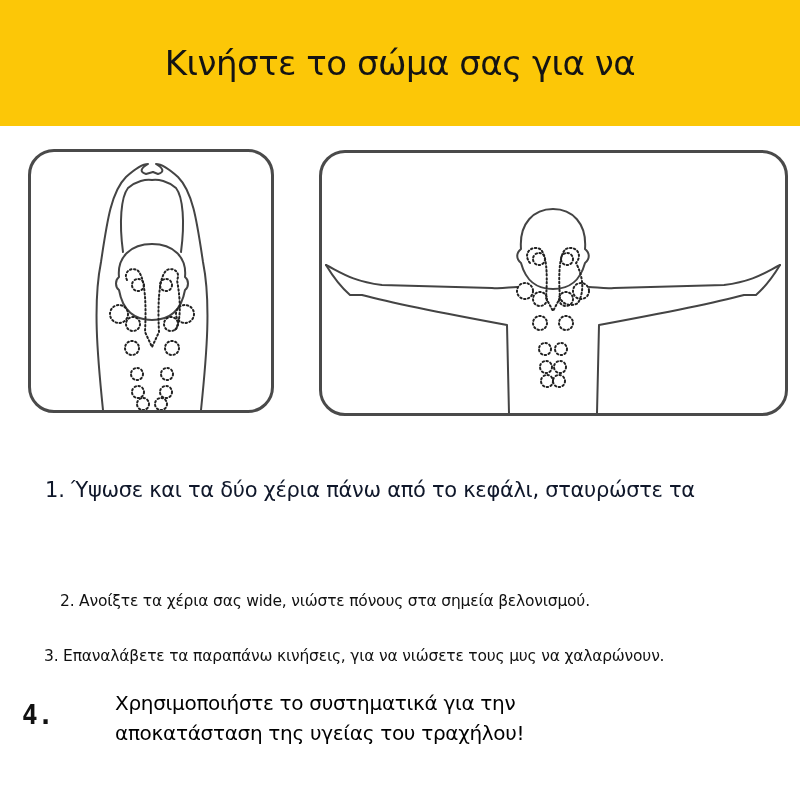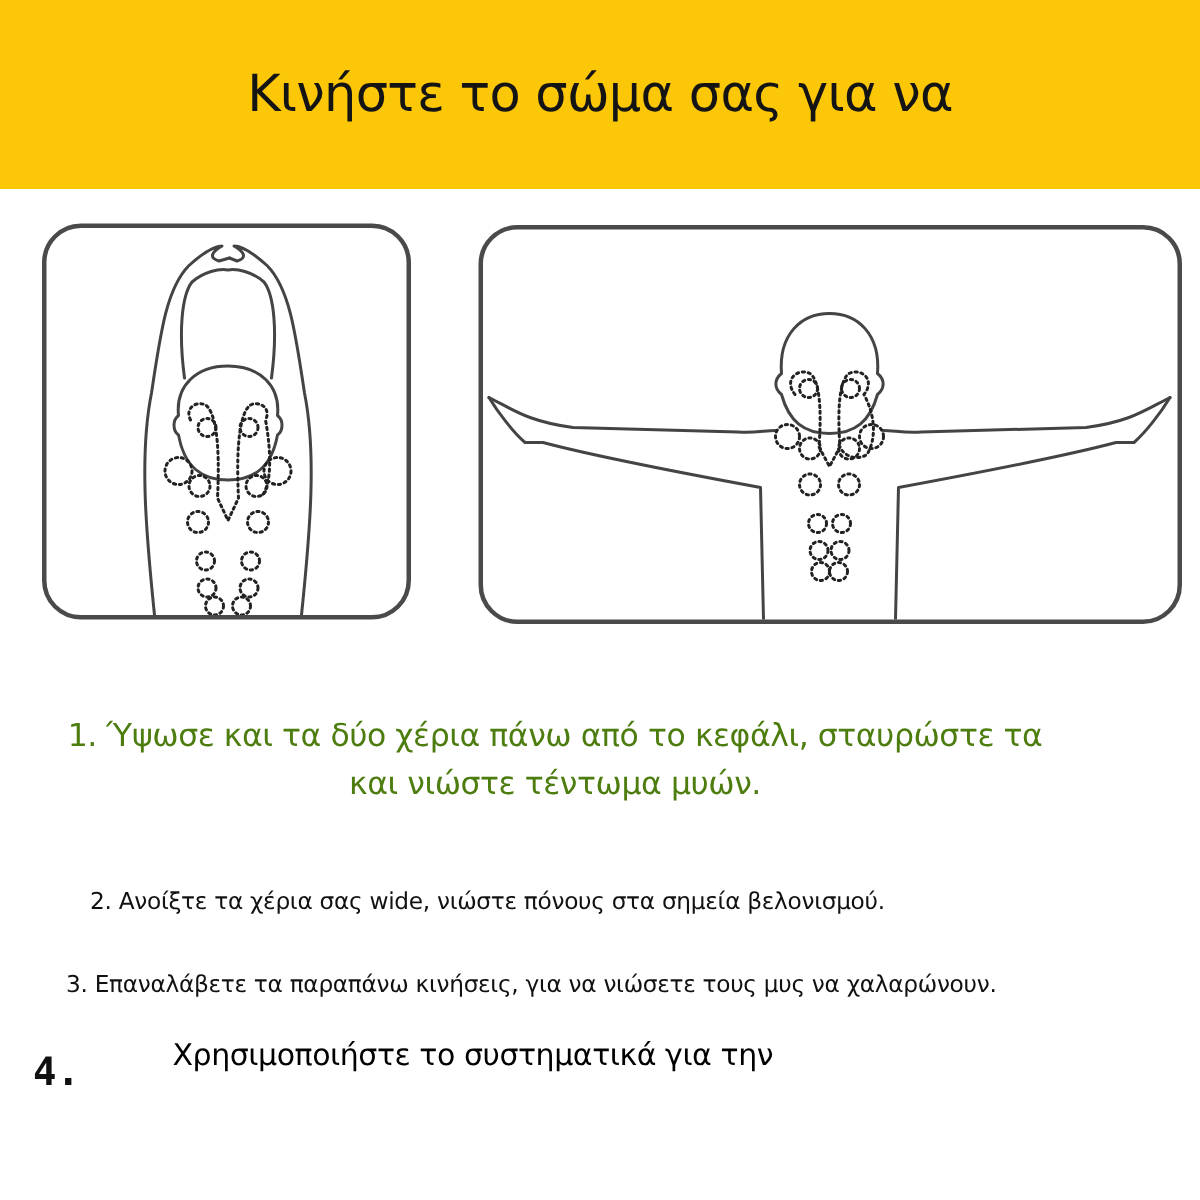--- a/index.html
+++ b/index.html
@@ -21,21 +21,21 @@
   }
   .panel {
     position: absolute; border: 3px solid #4a4a4a; border-radius: 26px; background: #fff;
     box-sizing: border-box;
   }
   .panel svg { position: absolute; left: 0; top: 0; }
   #panel-left  { left: 28px;  top: 149px; width: 246px; height: 264px; }
   #panel-right { left: 319px; top: 150px; width: 469px; height: 266px; }
   .step1 {
     position: absolute; left: 0; top: 474px; width: 740px; text-align: center;
-    font-size: 21px; line-height: 32px; color: #4d7c0f; letter-spacing: -0.3px;
+    font-size: 21px; line-height: 32px; color: #0f172a; letter-spacing: -0.3px;
   }
   .step {
     position: absolute; left: 32px; font-size: 15.5px; color: #111; letter-spacing: -0.2px;
   }
   #step2 { top: 592px; margin-left: 28px; }
   #step3 { top: 647px; left: 44px; }
   .step4-num {
     position: absolute; left: 22px; top: 700px; font-size: 26px; font-weight: bold;
     font-family: "DejaVu Sans Mono", monospace; color: #111;
   }
@@ -109,22 +109,22 @@
       <circle cx="224" cy="214" r="6"></circle>
       <circle cx="238" cy="214" r="6"></circle>
       <circle cx="225" cy="228" r="6"></circle>
       <circle cx="237" cy="228" r="6"></circle>
     </g>
   </svg>
 </div>
 
 <div class="step1">
   <div>1. Ύψωσε και τα δύο χέρια πάνω από το κεφάλι, σταυρώστε τα</div>
-  <div>και νιώστε τέντωμα μυών.</div>
 </div>
 
 <div class="step" id="step2">2. Ανοίξτε τα χέρια σας wide, νιώστε πόνους στα σημεία βελονισμού.</div>
 <div class="step" id="step3">3. Επαναλάβετε τα παραπάνω κινήσεις, για να νιώσετε τους μυς να χαλαρώνουν.</div>
 
 <div class="step4-num">4.</div>
 <div class="step4-text">
   <div>Χρησιμοποιήστε το συστηματικά για την</div>
+  <div>αποκατάσταση της υγείας του τραχήλου!</div>
 </div>
 
 </body></html>

